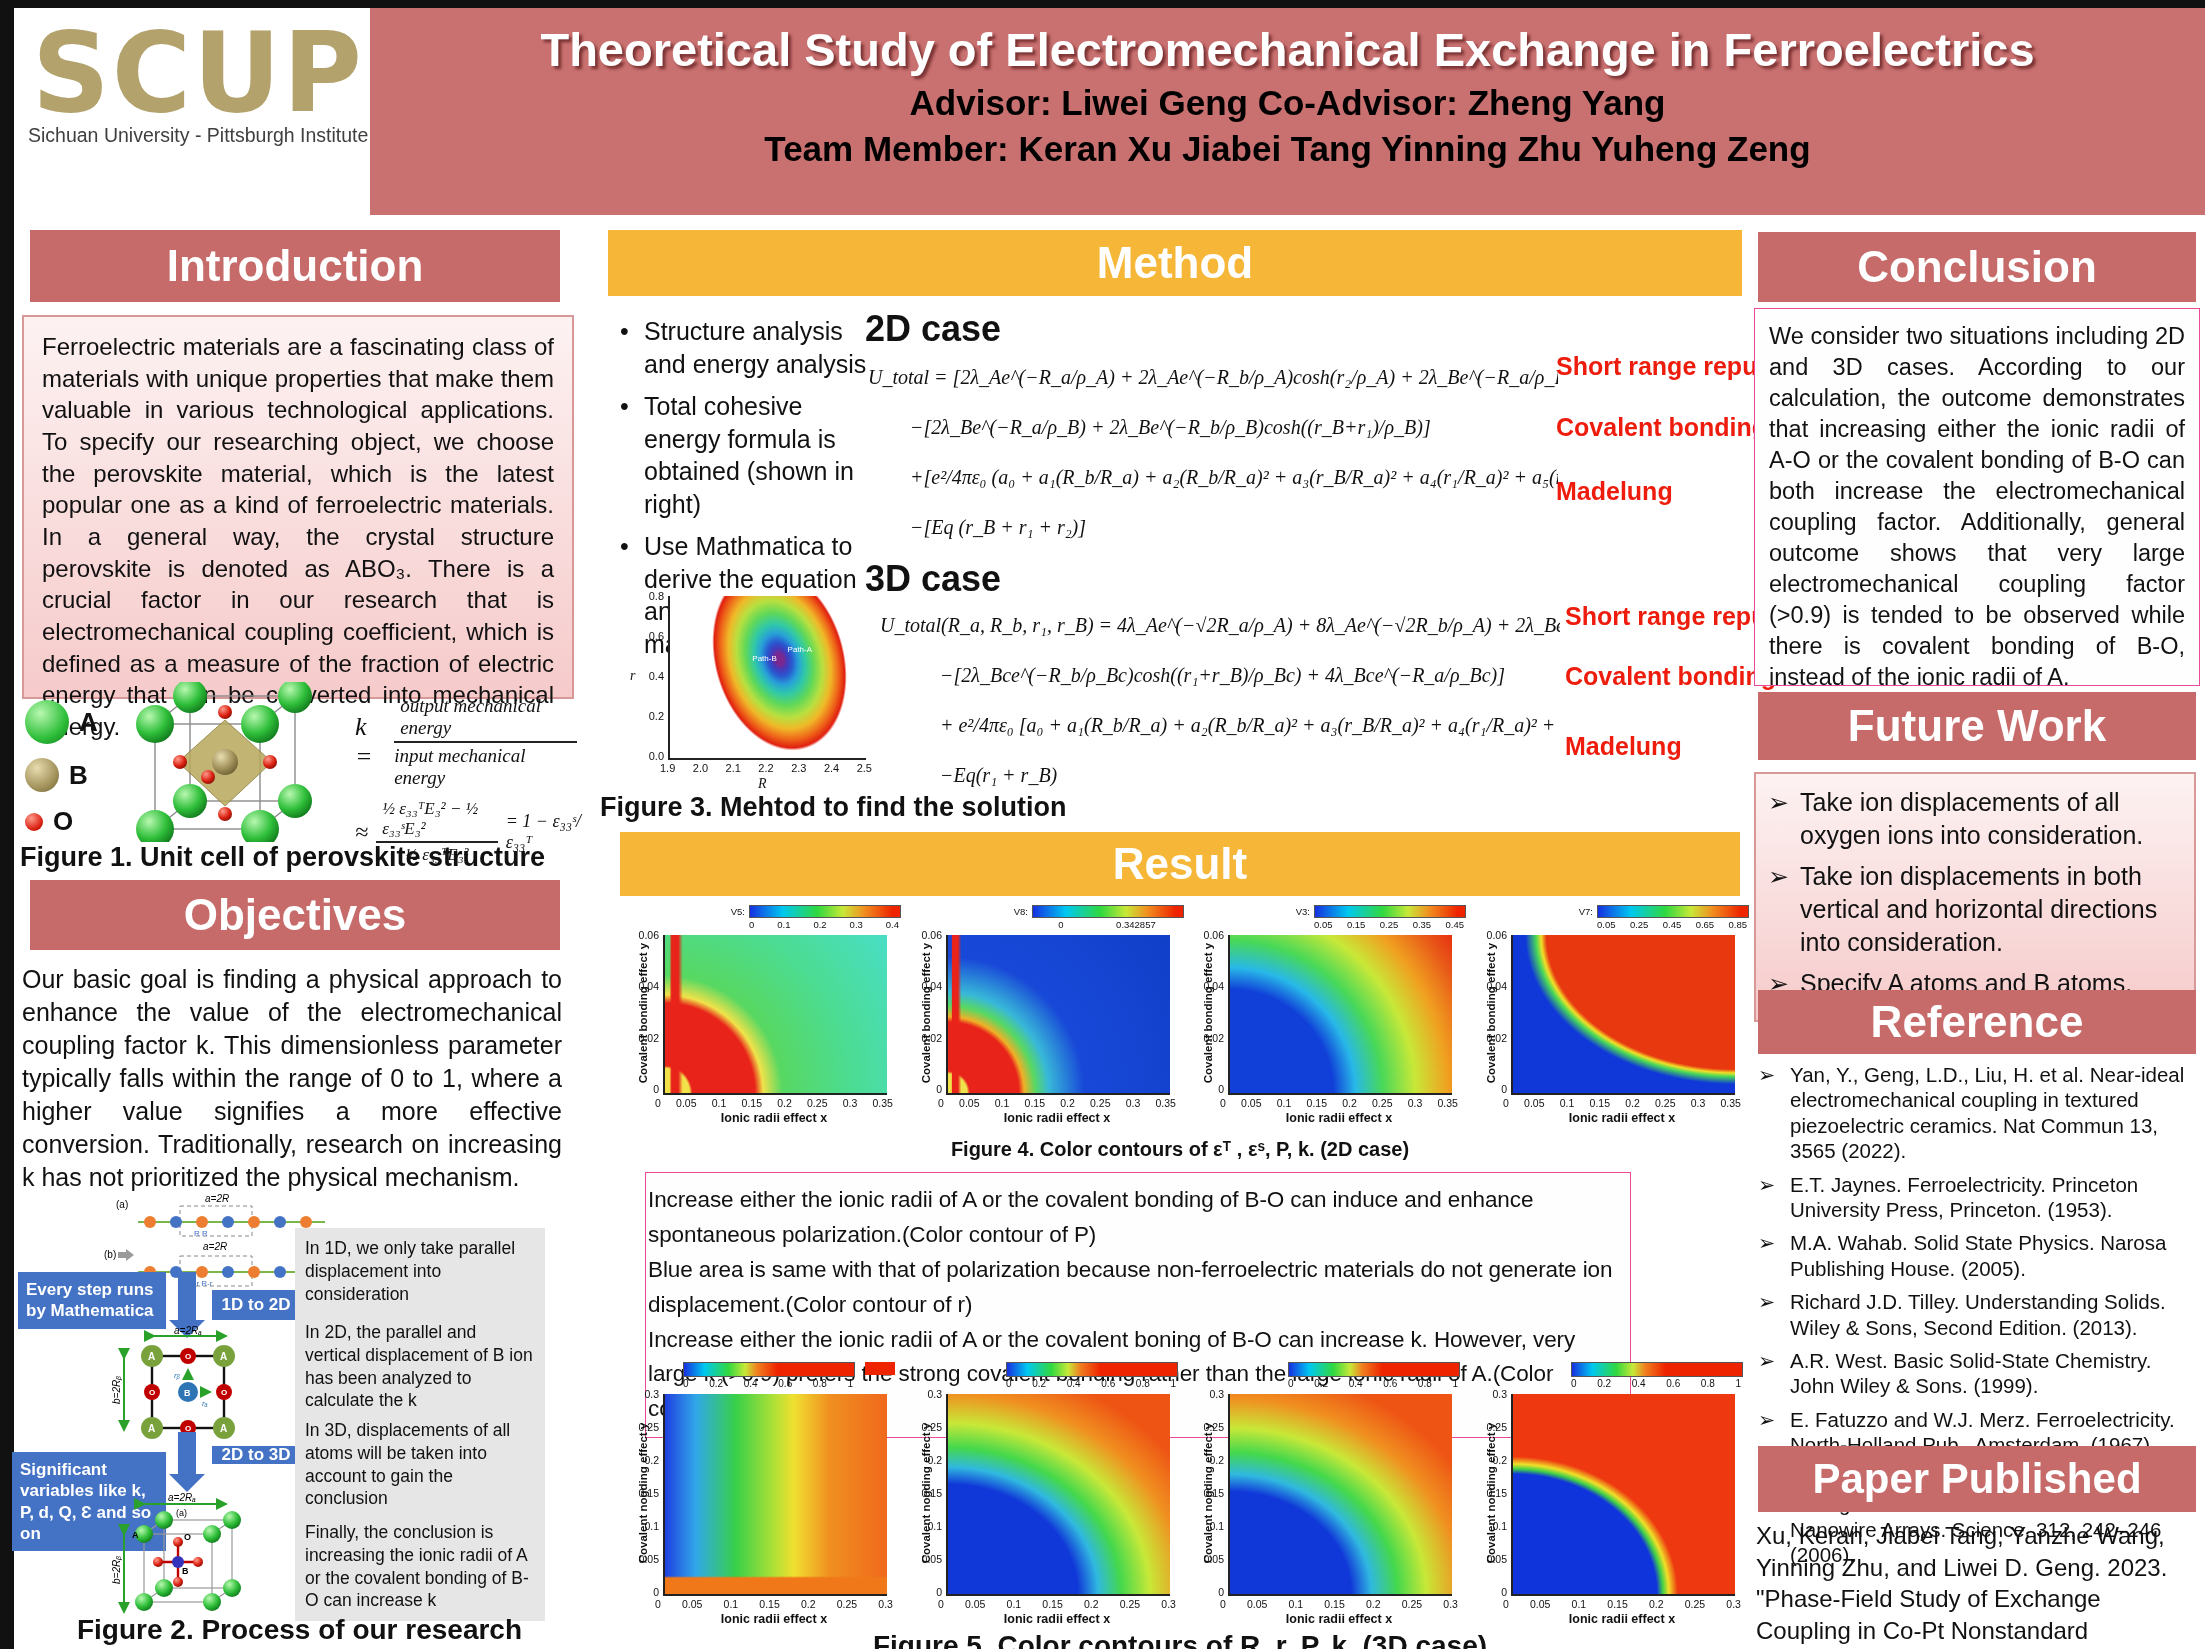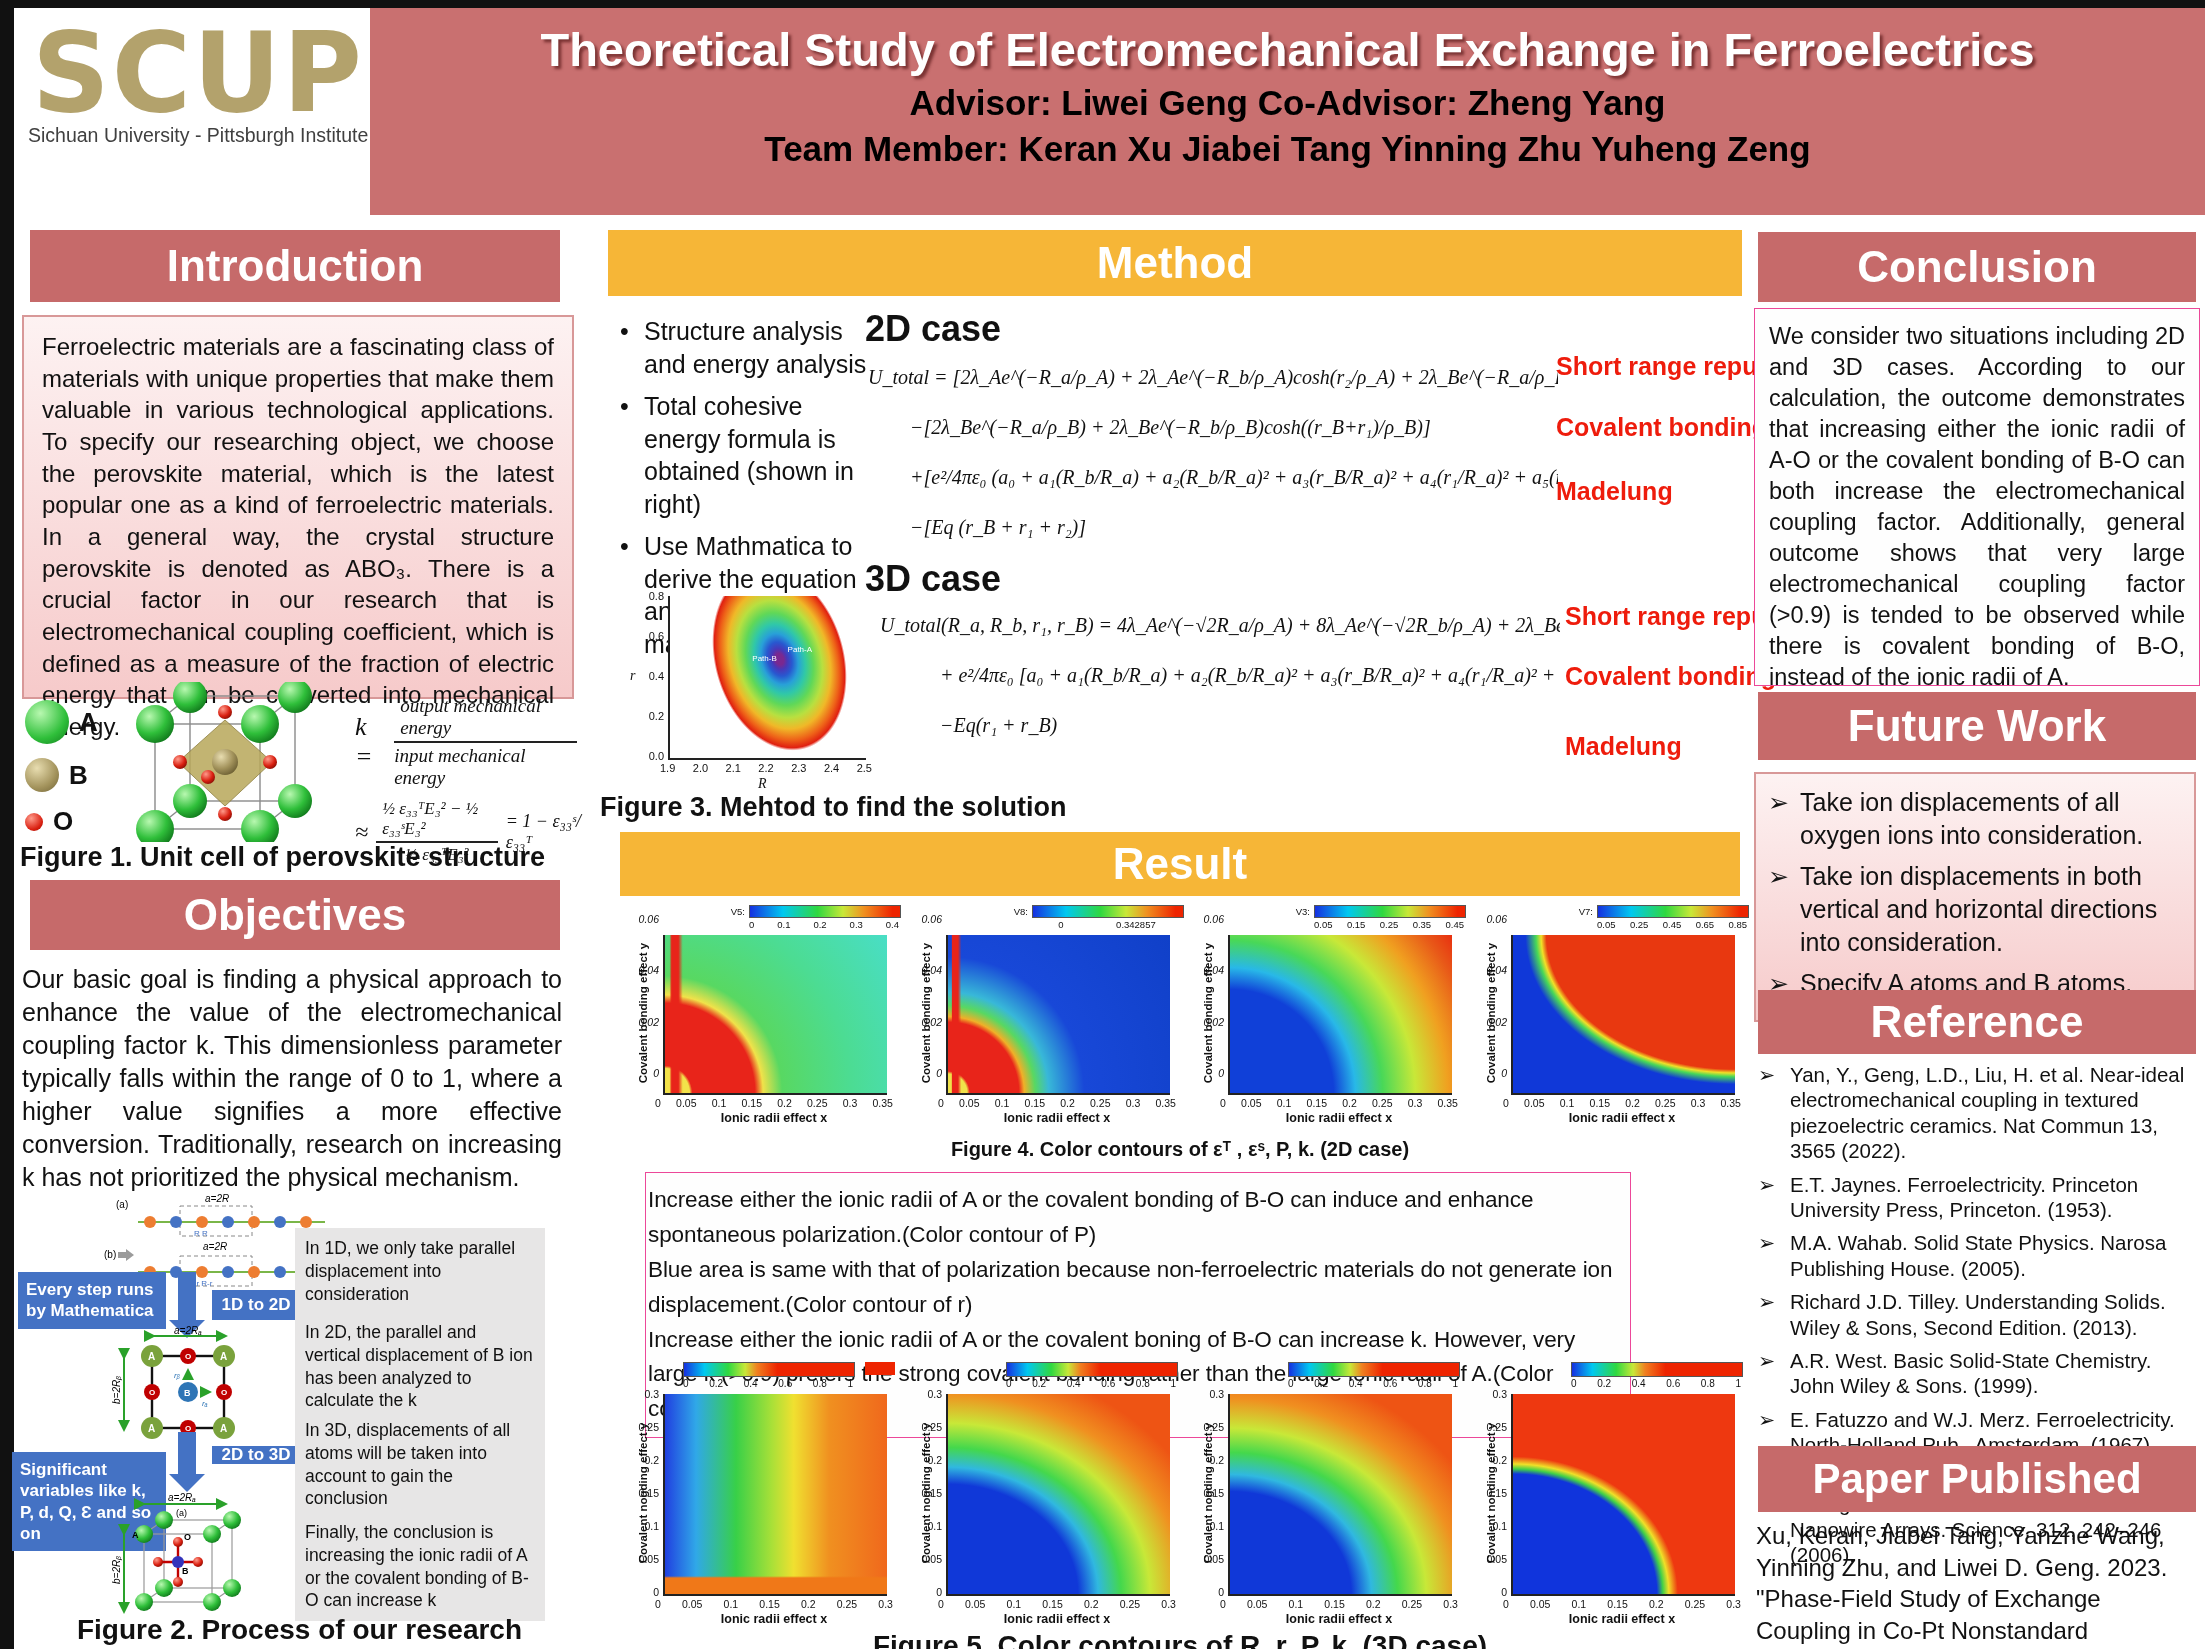--- a/index.html
+++ b/index.html
@@ -74,21 +74,21 @@
   .cbwrap{display:flex;flex-direction:column;}
   .cbgrad{height:11px;border:1px solid #555;}
   .jet{background:linear-gradient(90deg,#1630e0,#00c8f0 22%,#2fd840 45%,#c8e838 62%,#f09020 76%,#ee2400 95%);}
   .jetred{background:linear-gradient(90deg,#1630e0,#00c8f0 12%,#2fd840 26%,#c8e838 36%,#f08020 43%,#ee2400 55%,#ee2400);}
   .cbl{display:flex;justify-content:space-between;font-size:9.5px;margin-top:1px;}
   .cbl.around{justify-content:space-around;}
   .extra-red{width:30px;height:13px;background:#ee2400;margin-left:6px;}
 
   .fig4 .cb{top:0;right:4px;}  .fig4 .cbgrad{width:150px;} .fig4 .cbl{width:150px;}
   .fig4 .pbox{left:38px;top:30px;width:222px;height:158px;}
-  .fig4 .yticks{left:8px;top:8px;width:26px;height:166px;font-style:italic;}
+  .fig4 .yticks{left:8px;top:24px;width:26px;height:166px;}
   .fig4 .xticks{left:30px;top:192px;width:238px;}
   .fig4 .xlab{left:38px;top:206px;width:222px;}
   .fig4 .ylab{left:-62px;top:102px;width:160px;}
 
   .fig5 .cb{top:0;right:10px;}  .fig5 .cbgrad{width:170px;height:13px;} .fig5 .cbl{width:170px;font-size:10px;}
   .fig5 .pbox{left:38px;top:32px;width:222px;height:200px;}
   .fig5 .yticks{left:8px;top:26px;width:26px;height:210px;}
   .fig5 .xticks{left:30px;top:236px;width:238px;}
   .fig5 .xlab{left:38px;top:250px;width:222px;}
   .fig5 .ylab{left:-62px;top:125px;width:160px;}
@@ -373,20 +373,21 @@
     <div class="eqline" style="padding-left:42px;">+[e²/4πε₀ (a₀ + a₁(R_b/R_a) + a₂(R_b/R_a)² + a₃(r_B/R_a)² + a₄(r₁/R_a)² + a₅(r_B/R_a)(r₁/R_a))]</div>
     <div class="eqline" style="padding-left:42px;">−[Eq (r_B + r₁ + r₂)]</div>
   </div>
   <div class="abs redlab" style="left:1556px;top:352px;">Short range repulsion</div>
   <div class="abs redlab" style="left:1556px;top:413px;">Covalent bonding</div>
   <div class="abs redlab" style="left:1556px;top:477px;">Madelung</div>
 
   <div class="abs case-h" style="left:865px;top:558px;">3D case</div>
   <div class="abs" style="left:880px;top:600px;width:680px;overflow:hidden;">
     <div class="eqline">U_total(R_a, R_b, r₁, r_B) = 4λ_Ae^(−√2R_a/ρ_A) + 8λ_Ae^(−√2R_b/ρ_A) + 2λ_Be^(−R_b/ρ_B)cosh((r₁+r_B)/ρ_B) + 4λ_Be^(−R_a/ρ_B)</div>
+    <div class="eqline" style="padding-left:60px;">−[2λ_Bce^(−R_b/ρ_Bc)cosh((r₁+r_B)/ρ_Bc) + 4λ_Bce^(−R_a/ρ_Bc)]</div>
     <div class="eqline" style="padding-left:60px;">+ e²/4πε₀ [a₀ + a₁(R_b/R_a) + a₂(R_b/R_a)² + a₃(r_B/R_a)² + a₄(r₁/R_a)² + a₅(r_B/R_a)(r₁/R_a)]</div>
     <div class="eqline" style="padding-left:60px;">−Eq(r₁ + r_B)</div>
   </div>
   <div class="abs redlab" style="left:1565px;top:602px;">Short range repulsion</div>
   <div class="abs redlab" style="left:1565px;top:662px;">Covalent bonding</div>
   <div class="abs redlab" style="left:1565px;top:732px;">Madelung</div>
 
   <div class="pg f3" style="left:628px;top:588px;width:255px;height:200px;">
     <div class="f3box">
       <div class="f3inner"></div>

